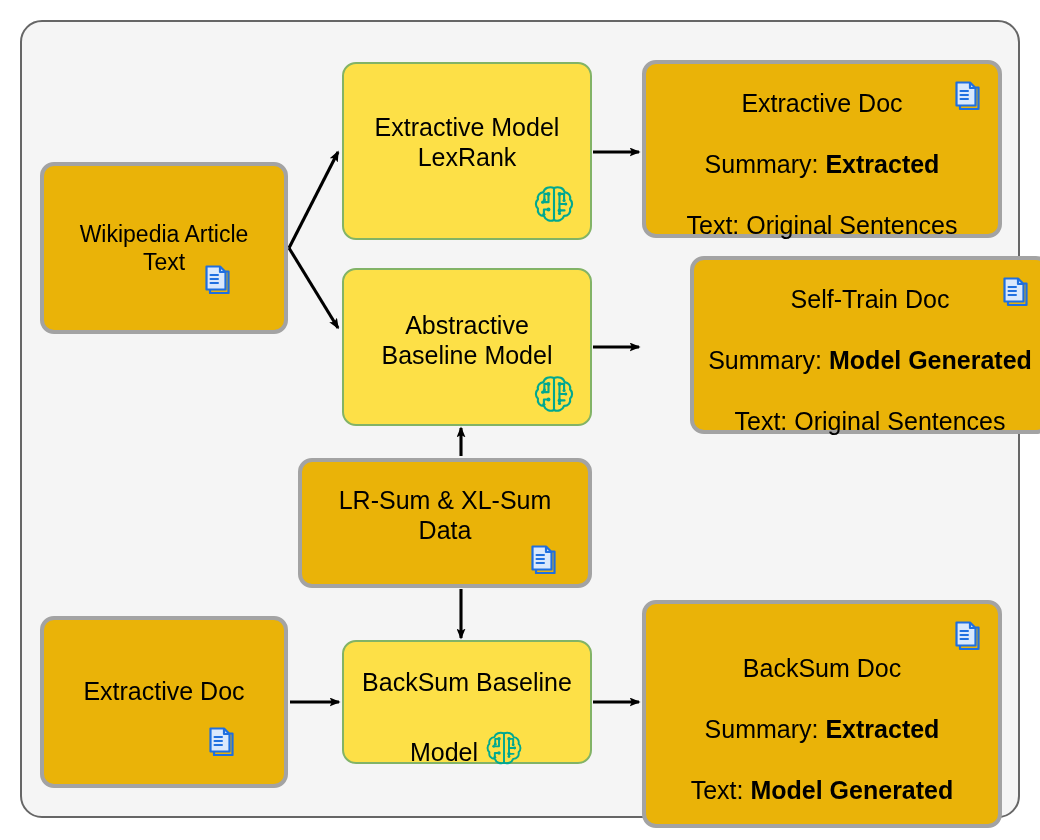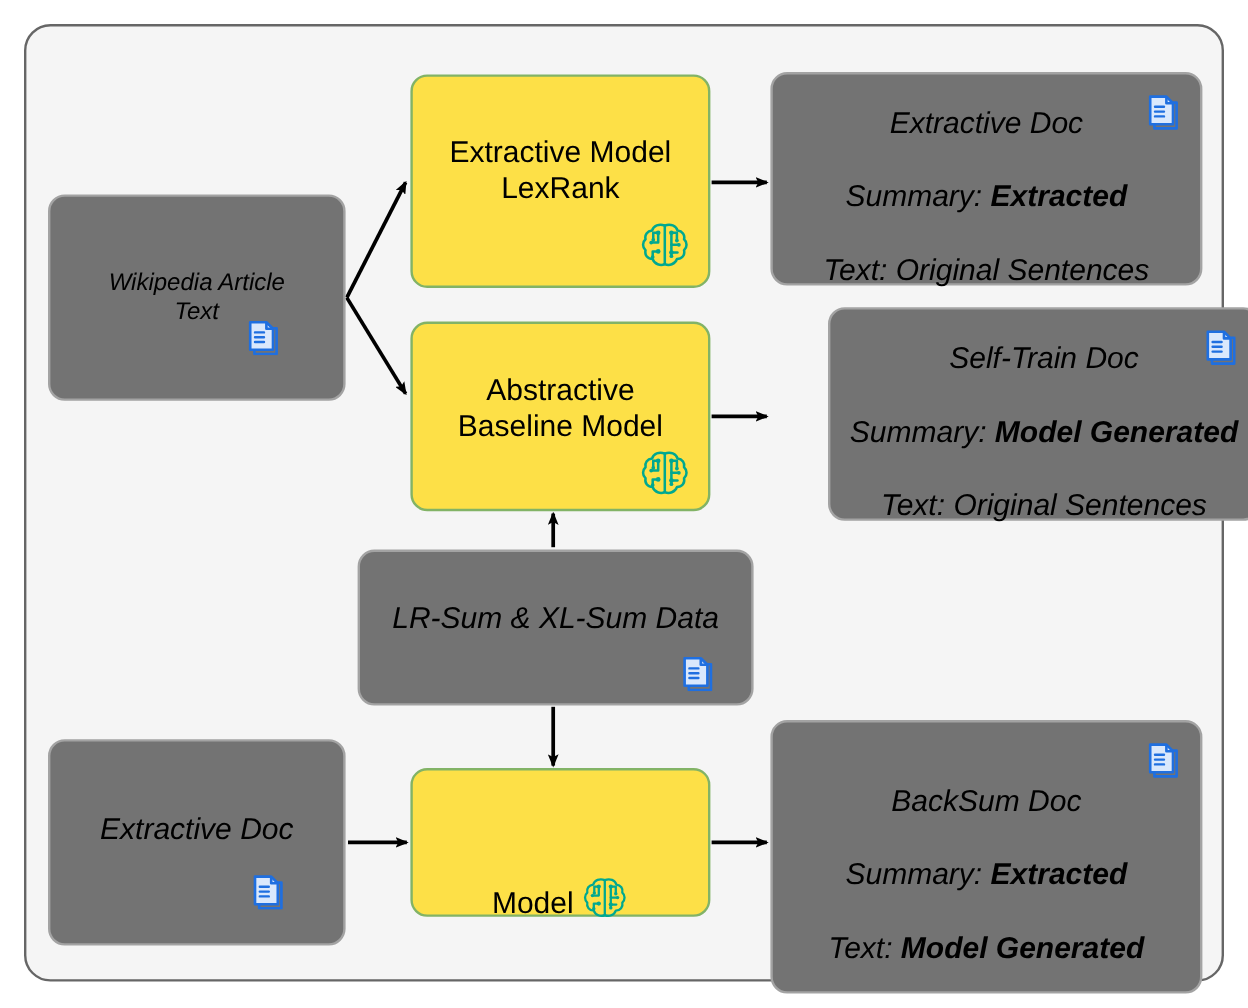--- a/index.html
+++ b/index.html
@@ -49,23 +49,22 @@
     border-radius: 14px;
     display: flex;
     align-items: center;
     justify-content: center;
     text-align: center;
     color: #000000;
     line-height: 1.22;
   }
 
   .node-blue {
-    background: #737373;
-    border: 2px solid #a3a3a3;
-    font-style: italic;
+    background: #eab308;
+    border: 4px solid #a3a3a3;
   }
 
   .node-green {
     background: #fde047;
     border: 2px solid #82b366;
   }
 
   .node-label {
     position: relative;
     z-index: 2;
@@ -82,24 +81,24 @@
     line-height: 0;
   }
   .icon-inline {
     display: inline-block;
     vertical-align: -7px;
     line-height: 0;
     margin-left: 6px;
   }
 
   
-  #node-wikipedia    { left: 40px;  top: 162px; width: 248px; height: 172px; font-size: 20px; }
+  #node-wikipedia    { left: 40px;  top: 162px; width: 248px; height: 172px; font-size: 23px; }
   #node-extractive-model { left: 342px; top: 62px;  width: 250px; height: 178px; font-size: 25px; }
   #node-abstractive  { left: 342px; top: 268px; width: 250px; height: 158px; font-size: 25px; }
-  #node-lrsum        { left: 298px; top: 458px; width: 330px; height: 130px; font-size: 25px; }
+  #node-lrsum        { left: 298px; top: 458px; width: 294px; height: 130px; font-size: 25px; }
   #node-extractive-doc { left: 40px; top: 616px; width: 248px; height: 172px; font-size: 25px; }
   #node-backsum-model { left: 342px; top: 640px; width: 250px; height: 124px; font-size: 25px; }
 
   #node-doc-extractive { left: 642px; top: 60px;  width: 360px; height: 178px; font-size: 25px; }
   #node-doc-selftrain  { left: 642px; top: 256px; width: 360px; height: 178px; font-size: 25px; margin-left: 48px; }
   #node-doc-backsum    { left: 642px; top: 600px; width: 360px; height: 228px; font-size: 25px; }
 
   
   .icon-topright { right: 18px; top: 14px; }
 </style>
@@ -232,21 +231,21 @@
         <path d="M6.5,6.5 H20 L25.5,12 V29.5 H6.5 Z" fill="#dae8fc" stroke="#1f6fe0" stroke-width="2.2" stroke-linejoin="round"></path>
         <path d="M20,6.5 V12 H25.5" fill="none" stroke="#1f6fe0" stroke-width="2.2" stroke-linejoin="round"></path>
         <path d="M10.5,15 H18 M10.5,19 H18 M10.5,23 H18" stroke="#1f6fe0" stroke-width="2" stroke-linecap="round"></path>
         <path d="M25.5,11.5 L28.5,11.5 V33 H10 V29.8" fill="none" stroke="#1f6fe0" stroke-width="2.2" stroke-linejoin="round"></path>
       </svg>
     </span>
   </div>
 
   <div id="node-backsum-model" class="node node-green">
     <span class="node-label" style="display:block; width:100%;">
-      <br>
+      <span>BackSum Baseline</span><br>
       <span>Model</span><span class="icon-inline"><svg width="40" height="40" viewBox="0 0 48 48" xmlns="http://www.w3.org/2000/svg">
         <g fill="none" stroke="#00a890" stroke-width="2.3" stroke-linecap="round" stroke-linejoin="round">
           <path d="M24,6.5 C19,4.5 13.5,6.5 12.5,11 C8,11.5 5.5,15 6.5,19 C3.5,21.5 3.5,26.5 6.5,29 C5.5,33.5 8.5,37 13,37 C14.5,41.5 20,43.5 24,41.5"></path>
           <path d="M24,6.5 C29,4.5 34.5,6.5 35.5,11 C40,11.5 42.5,15 41.5,19 C44.5,21.5 44.5,26.5 41.5,29 C42.5,33.5 39.5,37 35,37 C33.5,41.5 28,43.5 24,41.5"></path>
           <path d="M24,6.5 V41.5"></path>
           <path d="M18,13 H13.5 V19"></path>
           <path d="M18,13 V22 H12"></path>
           <path d="M18,30 H13 V35"></path>
           <path d="M30,13 H35 V20"></path>
           <path d="M30,13 V24 H36.5"></path>

